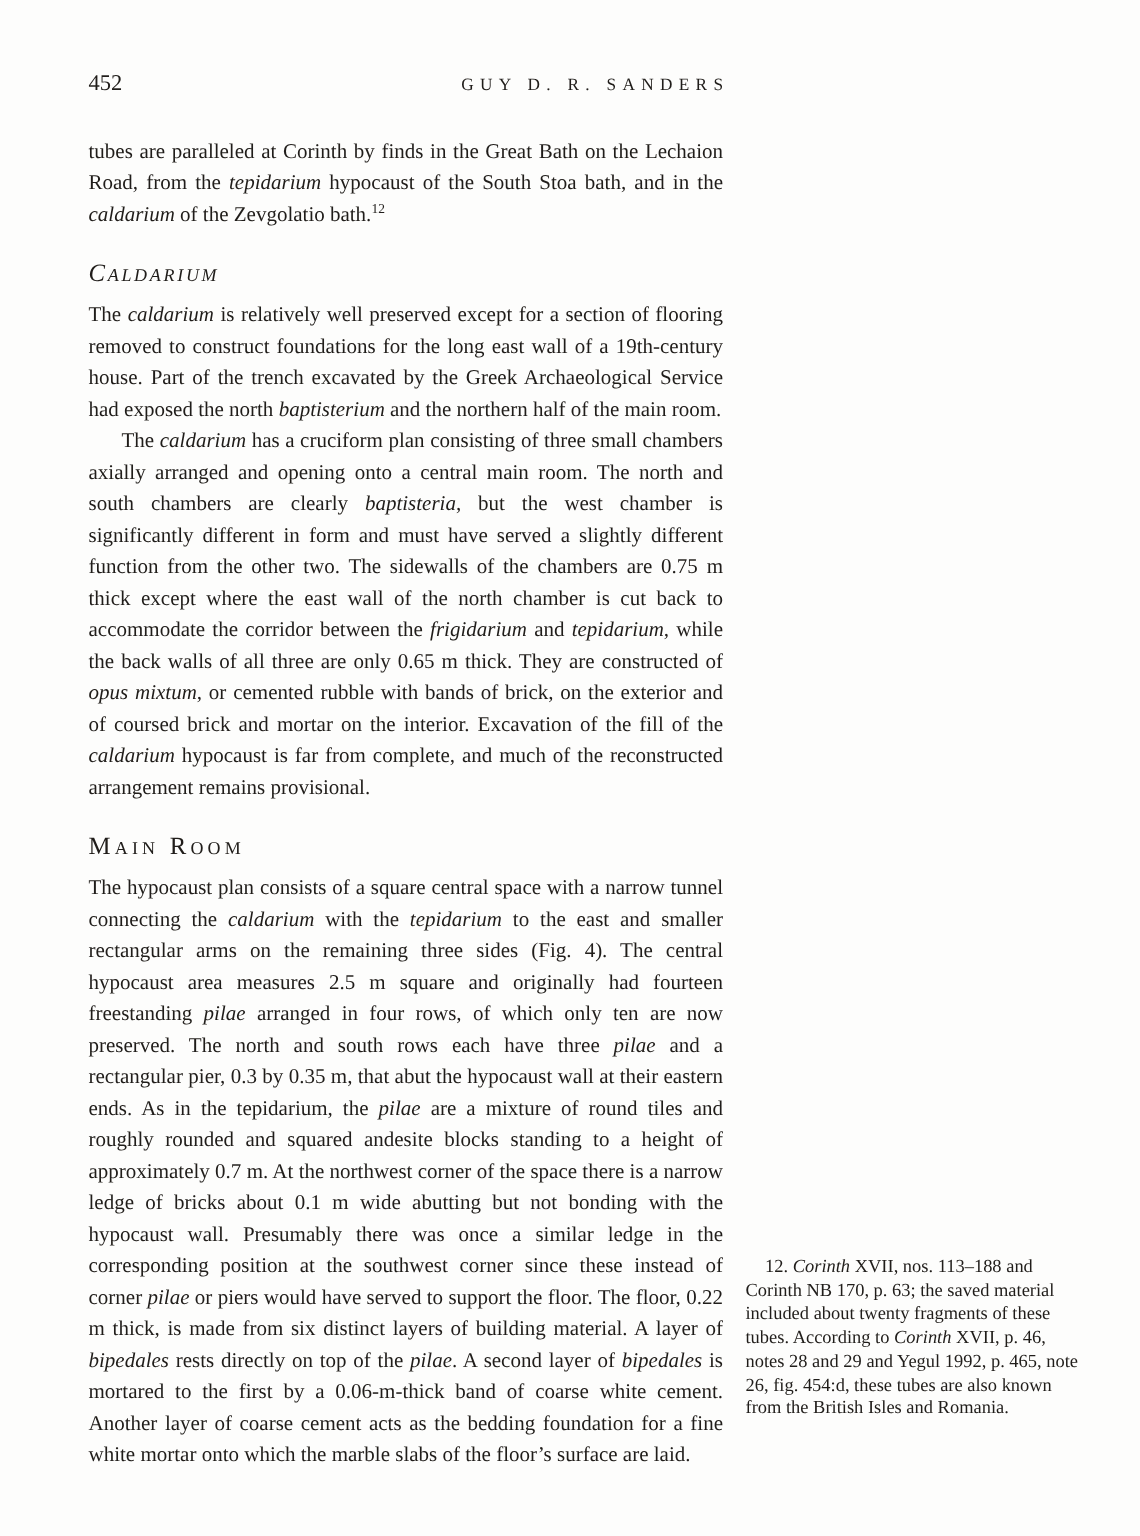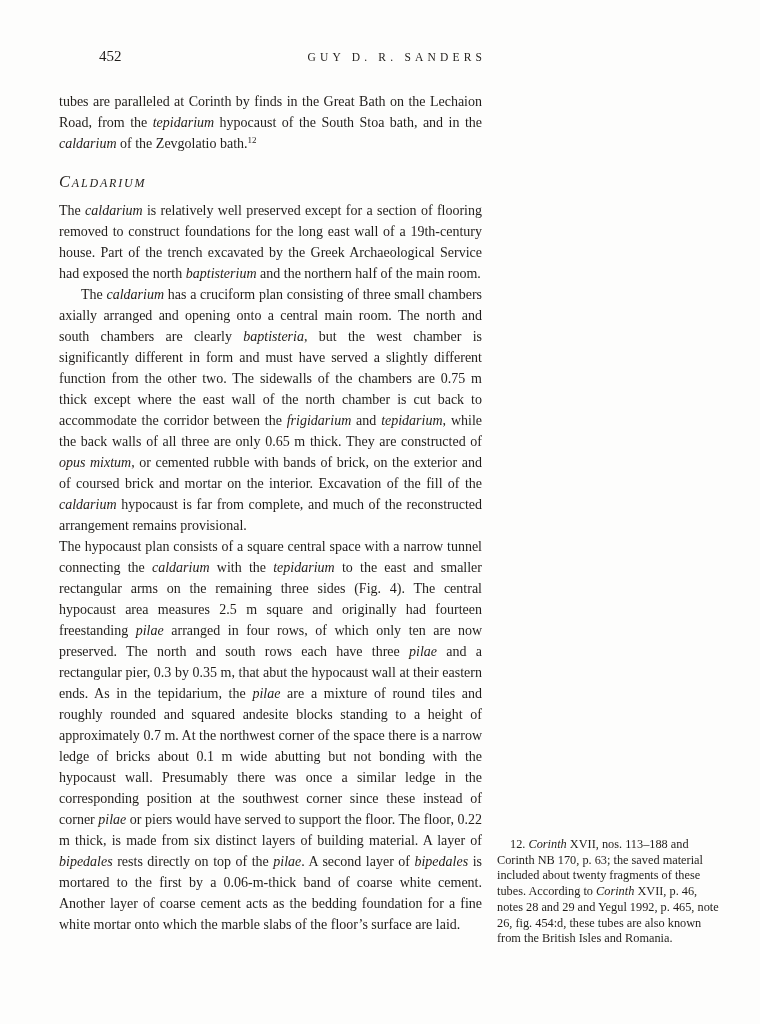--- a/index.html
+++ b/index.html
@@ -18,21 +18,21 @@
 
   .header {
     position: absolute;
     left: 59px;
     top: 48px;
     width: 423px;
     display: flex;
     justify-content: space-between;
     align-items: baseline;
   }
-  .pagenum { font-size: 15px; margin-left: 40px; }
+  .pagenum { font-size: 15px; }
   .runhead {
     font-size: 11.5px;
     letter-spacing: 4.2px;
     margin-right: -4.2px;
     white-space: nowrap;
   }
 
   .main-col {
     position: absolute;
     left: 59px;
@@ -82,16 +82,17 @@
 <div class="page" style="background: rgb(253, 253, 252); color: rgb(32, 29, 26);">
   <div class="header">
     <span class="pagenum">452</span>
     <span class="runhead">GUY D. R. SANDERS</span>
   </div>
   <div class="main-col">
       <p><span>tubes are paralleled at Corinth by finds in the Great Bath on the Lechaion Road, from the </span><span class="it">tepidarium</span><span> hypocaust of the South Stoa bath, and in the </span><span class="it">caldarium</span><span> of the Zevgolatio bath.</span><sup>12</sup></p>
       <div class="heading italic">Caldarium</div>
       <p><span>The </span><span class="it">caldarium</span><span> is relatively well preserved except for a section of flooring removed to construct foundations for the long east wall of a 19th-century house. Part of the trench excavated by the Greek Archaeological Service had exposed the north </span><span class="it">baptisterium</span><span> and the northern half of the main room.</span></p>
       <p class="indent"><span>The </span><span class="it">caldarium</span><span> has a cruciform plan consisting of three small chambers axially arranged and opening onto a central main room. The north and south chambers are clearly </span><span class="it">baptisteria</span><span>, but the west chamber is significantly different in form and must have served a slightly different function from the other two. The sidewalls of the chambers are 0.75 m thick except where the east wall of the north chamber is cut back to accommodate the corridor between the </span><span class="it">frigidarium</span><span> and </span><span class="it">tepidarium</span><span>, while the back walls of all three are only 0.65 m thick. They are constructed of </span><span class="it">opus mixtum</span><span>, or cemented rubble with bands of brick, on the exterior and of coursed brick and mortar on the interior. Excavation of the fill of the </span><span class="it">caldarium</span><span> hypocaust is far from complete, and much of the reconstructed arrangement remains provisional.</span></p>
+      <div class="heading roman">Main Room</div>
       <p><span>The hypocaust plan consists of a square central space with a narrow tunnel connecting the </span><span class="it">caldarium</span><span> with the </span><span class="it">tepidarium</span><span> to the east and smaller rectangular arms on the remaining three sides (Fig. 4). The central hypocaust area measures 2.5 m square and originally had fourteen freestanding </span><span class="it">pilae</span><span> arranged in four rows, of which only ten are now preserved. The north and south rows each have three </span><span class="it">pilae</span><span> and a rectangular pier, 0.3 by 0.35 m, that abut the hypocaust wall at their eastern ends. As in the tepidarium, the </span><span class="it">pilae</span><span> are a mixture of round tiles and roughly rounded and squared andesite blocks standing to a height of approximately 0.7 m. At the northwest corner of the space there is a narrow ledge of bricks about 0.1 m wide abutting but not bonding with the hypocaust wall. Presumably there was once a similar ledge in the corresponding position at the southwest corner since these instead of corner </span><span class="it">pilae</span><span> or piers would have served to support the floor. The floor, 0.22 m thick, is made from six distinct layers of building material. A layer of </span><span class="it">bipedales</span><span> rests directly on top of the </span><span class="it">pilae</span><span>. A second layer of </span><span class="it">bipedales</span><span> is mortared to the first by a 0.06-m-thick band of coarse white cement. Another layer of coarse cement acts as the bedding foundation for a fine white mortar onto which the marble slabs of the floor’s surface are laid.</span></p>
     </div>
   <div class="footnote"><span>12. </span><span class="it">Corinth</span><span> XVII, nos. 113–188 and Corinth NB 170, p. 63; the saved material included about twenty fragments of these tubes. According to </span><span class="it">Corinth</span><span> XVII, p. 46, notes 28 and 29 and Yegul 1992, p. 465, note 26, fig. 454:d, these tubes are also known from the British Isles and Romania.</span></div>
 </div>
 
 </body></html>

